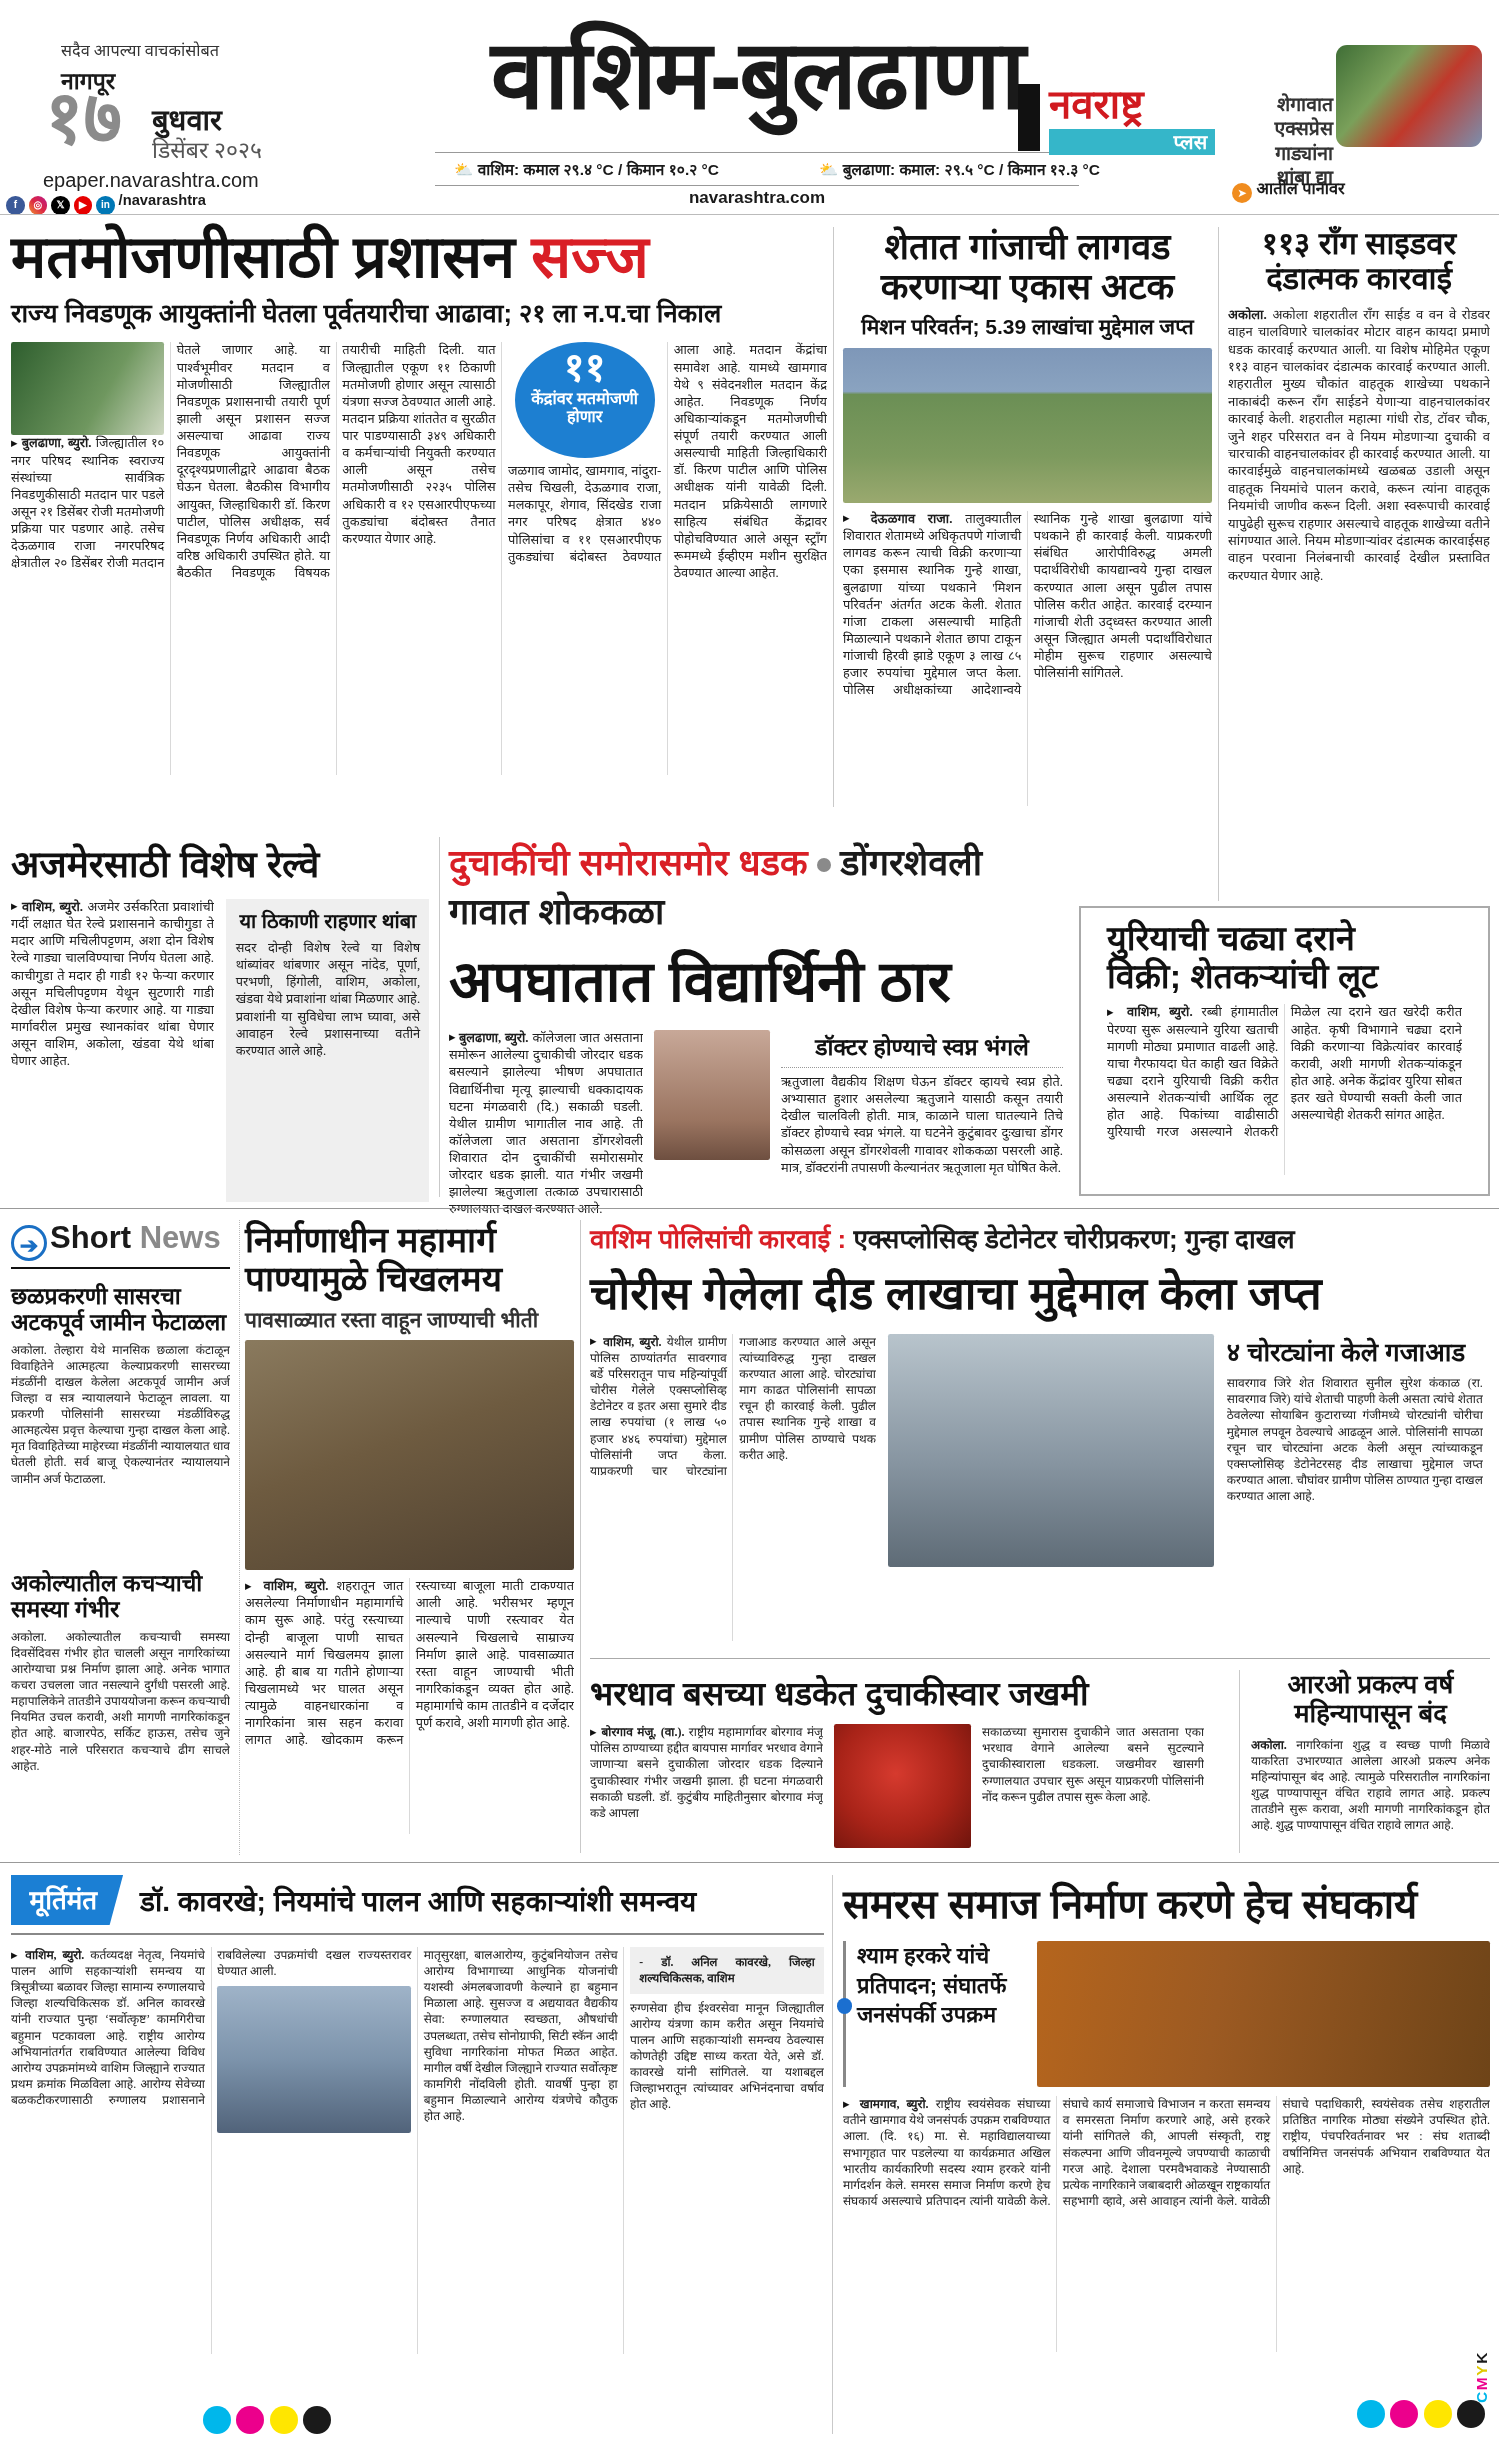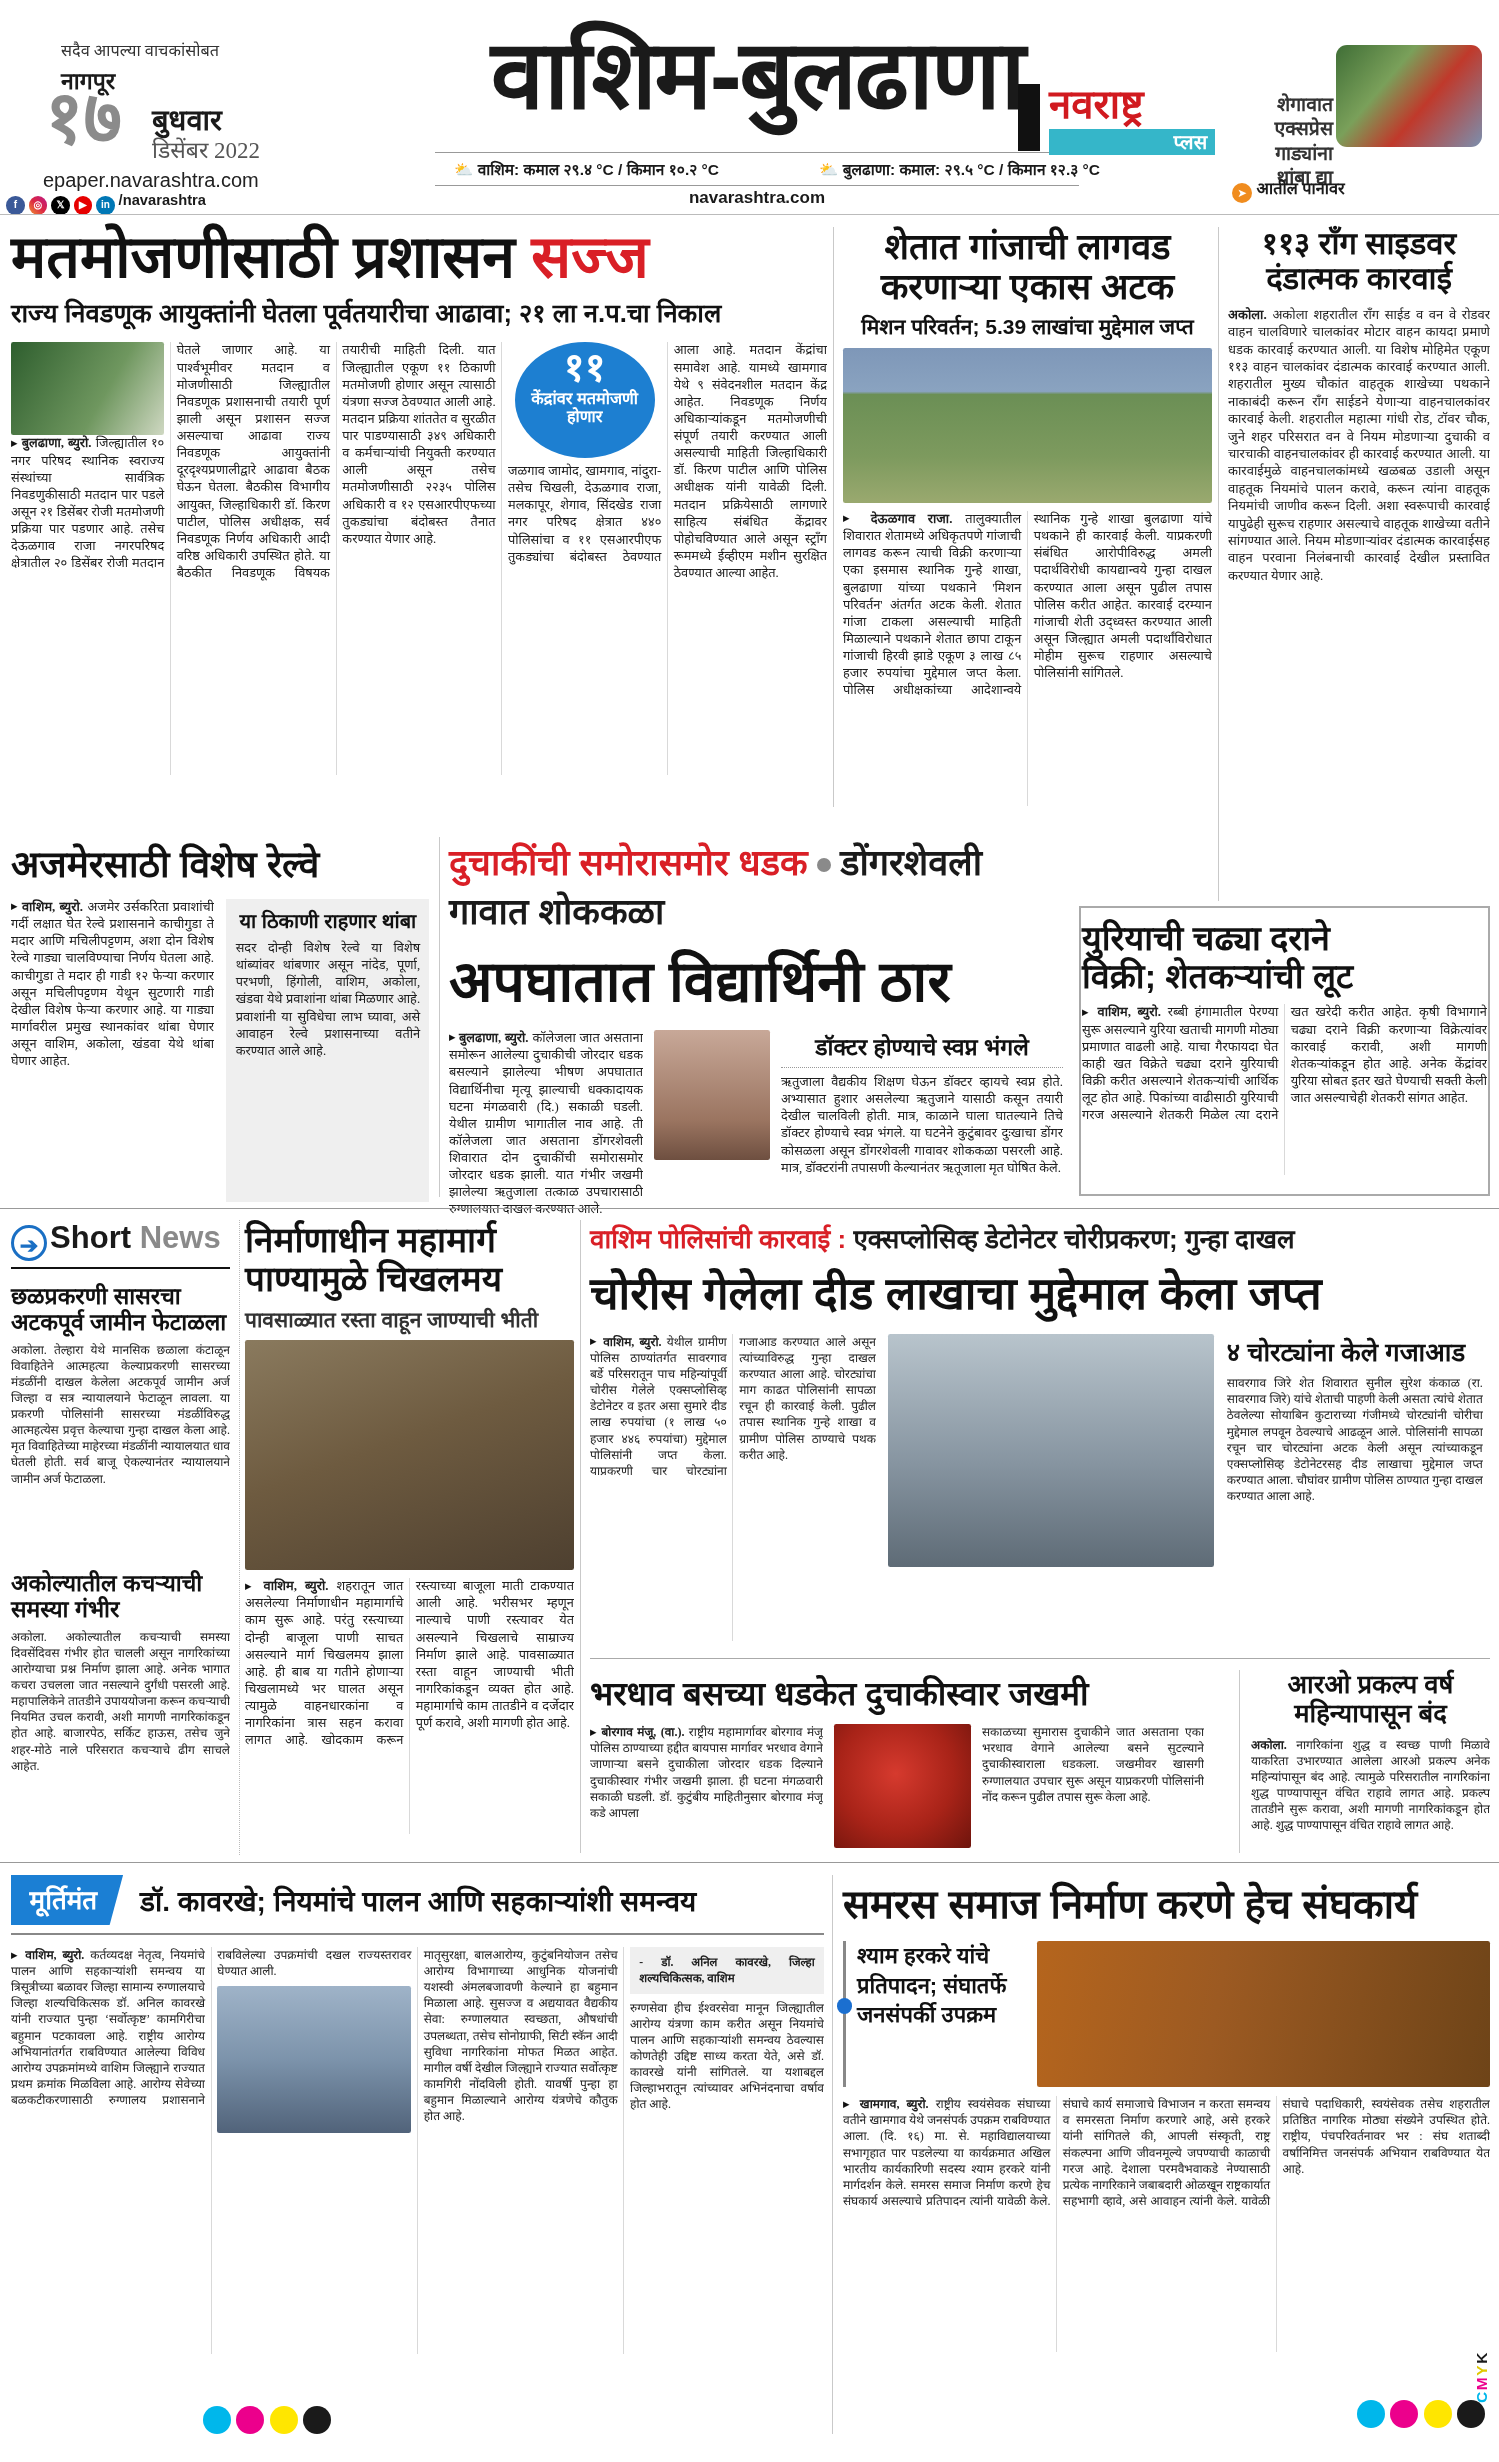--- a/index.html
+++ b/index.html
@@ -34,21 +34,21 @@
 </style>
 </head>
 <body>
 
 <div class="page">
 
   <div class="abs" style="left:61px;top:39px;font-size:16.3px;color:#333">सदैव आपल्या वाचकांसोबत</div>
   <div class="abs sans" style="left:61px;top:64px;font-size:23px;font-weight:700">नागपूर</div>
   <div class="abs sans" style="left:45px;top:81px;font-size:74px;font-weight:700;color:#8b8b8b;line-height:1">१७</div>
   <div class="abs sans" style="left:152px;top:99px;font-size:29px;font-weight:700">बुधवार</div>
-  <div class="abs" style="left:152px;top:133px;font-size:23px;color:#555">डिसेंबर 2022</div>
+  <div class="abs" style="left:152px;top:133px;font-size:23px;color:#555">डिसेंबर २०२५</div>
   <div class="abs sans" style="left:43px;top:169px;font-size:20px;color:#222">epaper.navarashtra.com</div>
   <div class="abs" style="left:6.2px;top:192px">
     <span class="social" style="background:#3b5998">f</span><span class="social" style="background:linear-gradient(45deg,#f09433,#dc2743,#bc1888)">◎</span><span class="social" style="background:#000">𝕏</span><span class="social" style="background:#e60000">▶</span><span class="social" style="background:#0077b5">in</span><span class="sans" style="font-size:14.7px;font-weight:700;vertical-align:3.1px">/navarashtra</span>
   </div>
 
   <div class="abs sans" style="left:365px;top:22px;width:784px;text-align:center;font-size:96px;font-weight:800;letter-spacing:-2.3px;line-height:1.1">वाशिम-बुलढाणा</div>
 
   <div class="abs" style="left:435px;top:152px;width:644px;border-top:0.8px solid #999"></div>
   <div class="abs sans" style="left:454px;top:158px;font-size:15.5px;font-weight:700"><span style="color:#777">⛅</span> <span>वाशिम: कमाल २९.४ °C / किमान १०.२ °C</span></div>
   <div class="abs sans" style="left:819px;top:158px;font-size:15.5px;font-weight:700"><span style="color:#777">⛅</span> <span>बुलढाणा: कमाल: २९.५ °C / किमान १२.३ °C</span></div>
@@ -129,21 +129,21 @@
         <span class="byline">बुलढाणा, ब्युरो.</span> <span>कॉलेजला जात असताना समोरून आलेल्या दुचाकीची जोरदार धडक बसल्याने झालेल्या भीषण अपघातात विद्यार्थिनीचा मृत्यू झाल्याची धक्कादायक घटना मंगळवारी (दि.) सकाळी घडली. येथील ग्रामीण भागातील नाव आहे. ती कॉलेजला जात असताना डोंगरशेवली शिवारात दोन दुचाकींची समोरासमोर जोरदार धडक झाली. यात गंभीर जखमी झालेल्या ऋतुजाला तत्काळ उपचारासाठी रुग्णालयात दाखल करण्यात आले.</span>
       </div>
       <div class="photo" style="width:116px;height:130px;background:linear-gradient(#c8a898,#9a7460 70%,#6e4f40)"></div>
       <div style="width:282px">
         <div class="hl" style="font-size:23px;text-align:center;border-bottom:1.6px dotted #999;padding-bottom:4.7px">डॉक्टर होण्याचे स्वप्न भंगले</div>
         <div class="body-text clip" style="margin-top:6.2px;height:152px">ऋतुजाला वैद्यकीय शिक्षण घेऊन डॉक्टर व्हायचे स्वप्न होते. अभ्यासात हुशार असलेल्या ऋतुजाने यासाठी कसून तयारी देखील चालविली होती. मात्र, काळाने घाला घातल्याने तिचे डॉक्टर होण्याचे स्वप्न भंगले. या घटनेने कुटुंबावर दुःखाचा डोंगर कोसळला असून डोंगरशेवली गावावर शोककळा पसरली आहे. मात्र, डॉक्टरांनी तपासणी केल्यानंतर ऋतूजाला मृत घोषित केले.</div>
       </div>
     </div>
   </section>
 
-  <section class="abs" style="left:1079px;top:906px;width:411px;height:290px;border:2.3px solid #aaa;box-sizing:border-box;padding:11px 1px">
+  <section class="abs" style="left:1079px;top:906px;width:411px;height:290px;border:2.3px solid #aaa;box-sizing:border-box;padding:11px 26px">
     <h1 class="hl pre" style="font-size:34px;line-height:1.12">युरियाची चढ्या दराने
 विक्री; शेतकऱ्यांची लूट</h1>
     <div class="cols-2 body-text clip" style="margin-top:9.3px;height:171px">
       <span class="byline">वाशिम, ब्युरो.</span> <span>रब्बी हंगामातील पेरण्या सुरू असल्याने युरिया खताची मागणी मोठ्या प्रमाणात वाढली आहे. याचा गैरफायदा घेत काही खत विक्रेते चढ्या दराने युरियाची विक्री करीत असल्याने शेतकऱ्यांची आर्थिक लूट होत आहे. पिकांच्या वाढीसाठी युरियाची गरज असल्याने शेतकरी मिळेल त्या दराने खत खरेदी करीत आहेत. कृषी विभागाने चढ्या दराने विक्री करणाऱ्या विक्रेत्यांवर कारवाई करावी, अशी मागणी शेतकऱ्यांकडून होत आहे. अनेक केंद्रांवर युरिया सोबत इतर खते घेण्याची सक्ती केली जात असल्याचेही शेतकरी सांगत आहेत.</span>
     </div>
   </section>
 
   <div class="hrule" style="left:0;top:1208px;width:1499px;height:0.8px;background:#999"></div>
 
   <section class="abs" style="left:11px;top:1220px;width:219px;height:635px;border-right:1.6px dotted #bbb;padding-right:9.3px">

